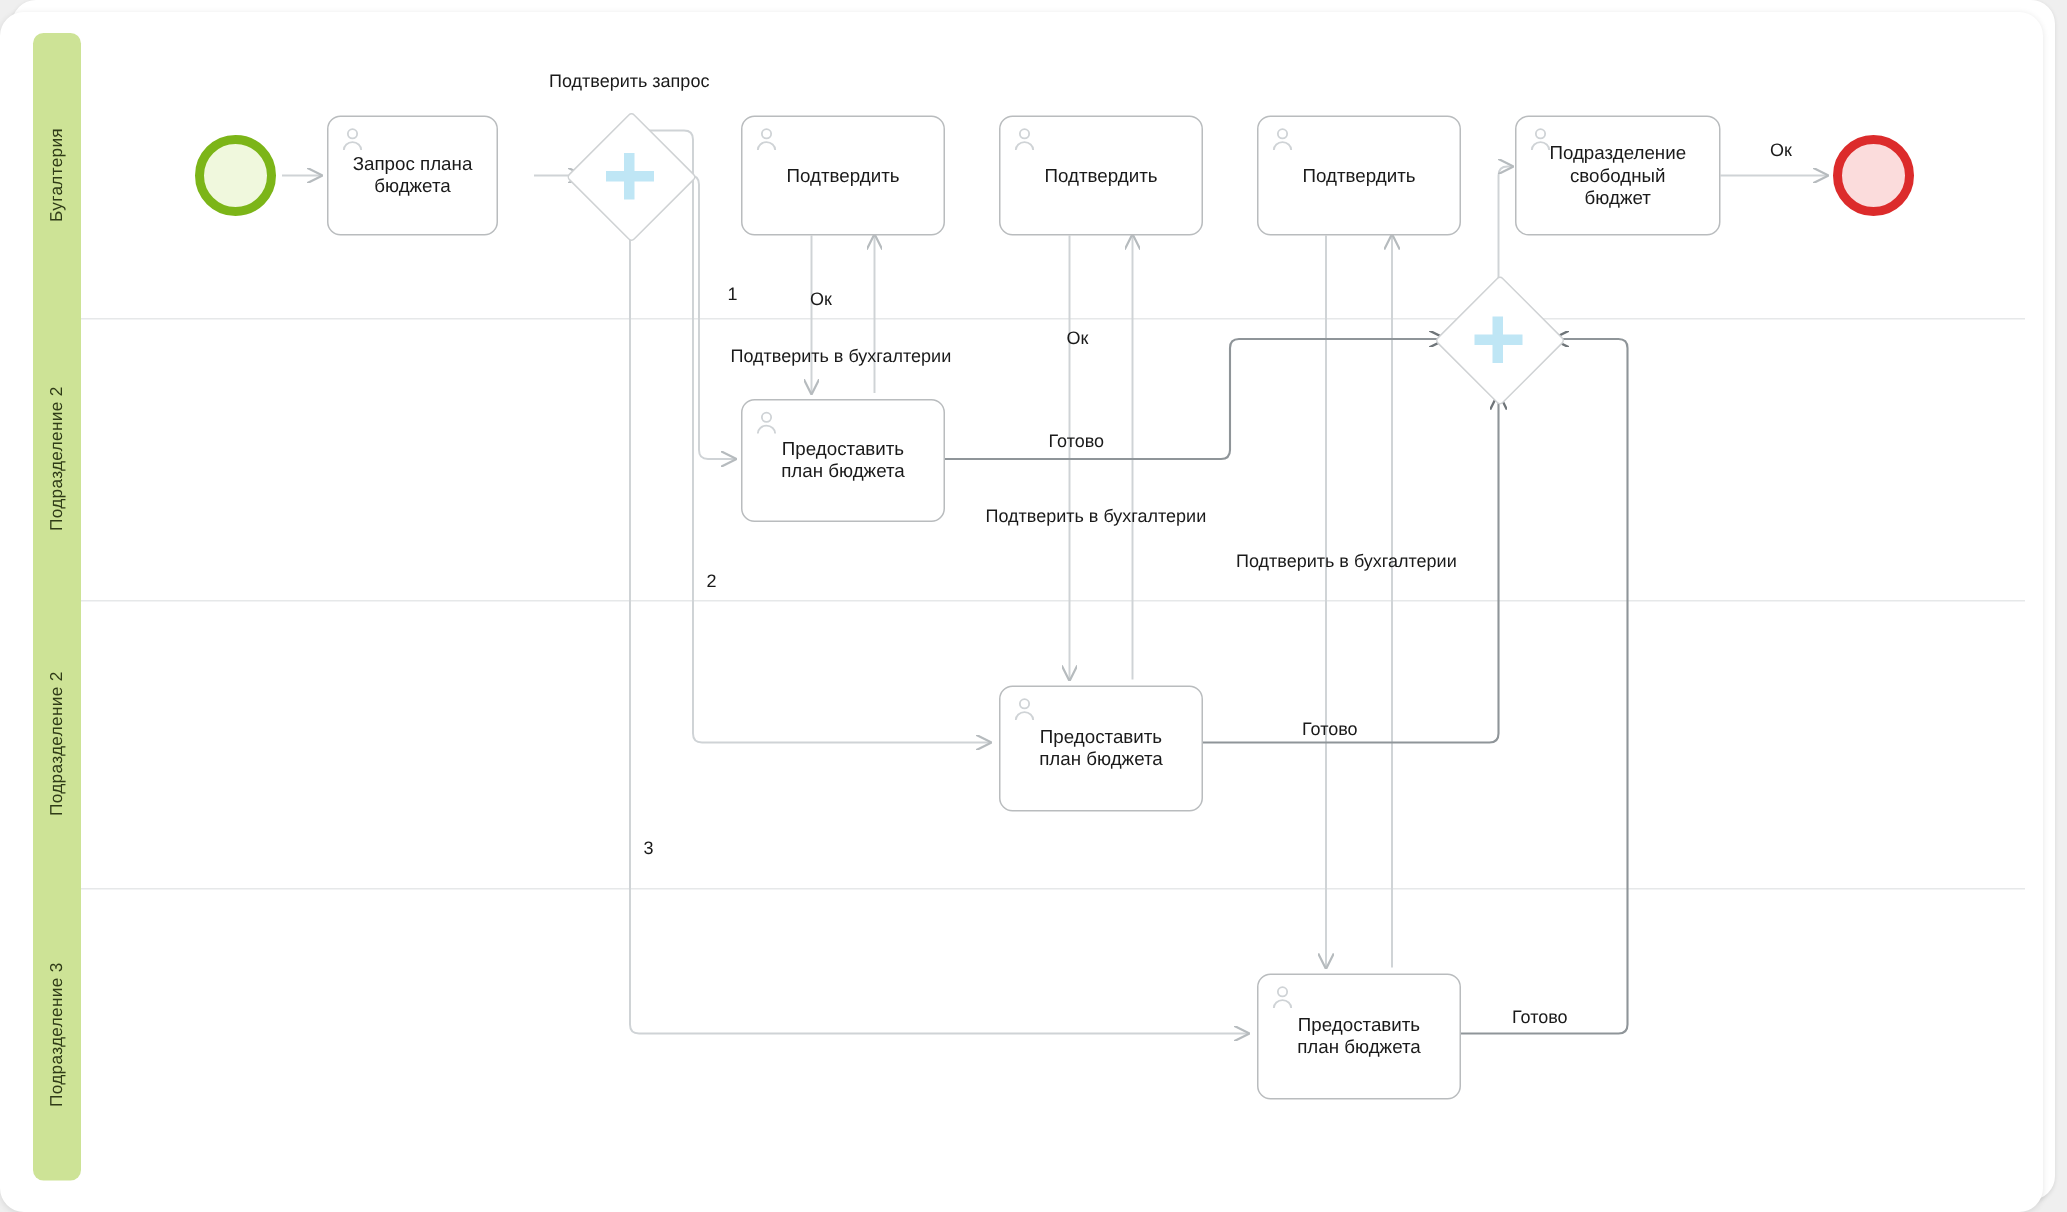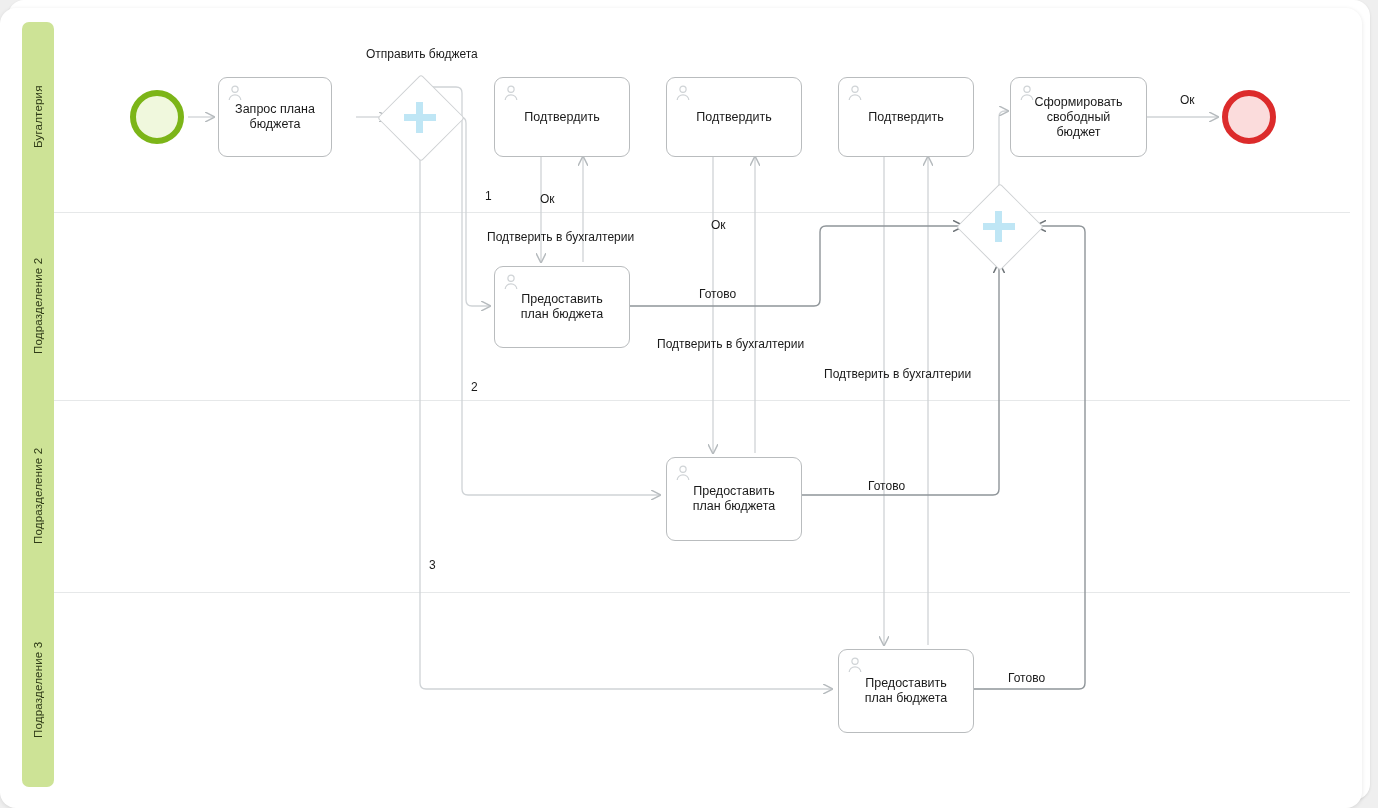--- a/index.html
+++ b/index.html
@@ -198,21 +198,21 @@
         <path d="M2.2,15 a5.8,5.2 0 0 1 11.6,0" fill="none" stroke="#cfd3d6" stroke-width="1.2"></path>
       </svg>
       <span class="ttl">Подтвердить</span>
     </div>
 
     <div class="task" style="left:1010px;top:77px;width:137px;height:80px;">
       <svg class="user-ic" viewBox="0 0 16 16">
         <circle cx="8" cy="4.2" r="3.1" fill="none" stroke="#cfd3d6" stroke-width="1.2"></circle>
         <path d="M2.2,15 a5.8,5.2 0 0 1 11.6,0" fill="none" stroke="#cfd3d6" stroke-width="1.2"></path>
       </svg>
-      <span class="ttl">Сформировать
+      <span class="ttl">Подразделение
 свободный
 бюджет</span>
     </div>
 
     <div class="task" style="left:494px;top:266px;width:136px;height:82px;">
       <svg class="user-ic" viewBox="0 0 16 16">
         <circle cx="8" cy="4.2" r="3.1" fill="none" stroke="#cfd3d6" stroke-width="1.2"></circle>
         <path d="M2.2,15 a5.8,5.2 0 0 1 11.6,0" fill="none" stroke="#cfd3d6" stroke-width="1.2"></path>
       </svg>
       <span class="ttl">Предоставить
@@ -230,21 +230,21 @@
 
     <div class="task" style="left:838px;top:649px;width:136px;height:84px;">
       <svg class="user-ic" viewBox="0 0 16 16">
         <circle cx="8" cy="4.2" r="3.1" fill="none" stroke="#cfd3d6" stroke-width="1.2"></circle>
         <path d="M2.2,15 a5.8,5.2 0 0 1 11.6,0" fill="none" stroke="#cfd3d6" stroke-width="1.2"></path>
       </svg>
       <span class="ttl">Предоставить
 план бюджета</span>
     </div>
 
-    <div class="flab" style="left:366px;top:47px;">Отправить бюджета</div>
+    <div class="flab" style="left:366px;top:47px;">Подтверить запрос</div>
 
     <div class="flab" style="left:485px;top:189px;">1</div>
     <div class="flab" style="left:471px;top:380px;">2</div>
     <div class="flab" style="left:429px;top:558px;">3</div>
 
     <div class="flab" style="left:540px;top:192px;">Ок</div>
     <div class="flab" style="left:711px;top:218px;">Ок</div>
 
     <div class="flab" style="left:487px;top:230px;">Подтверить в бухгалтерии</div>
     <div class="flab" style="left:657px;top:337px;">Подтверить в бухгалтерии</div>

